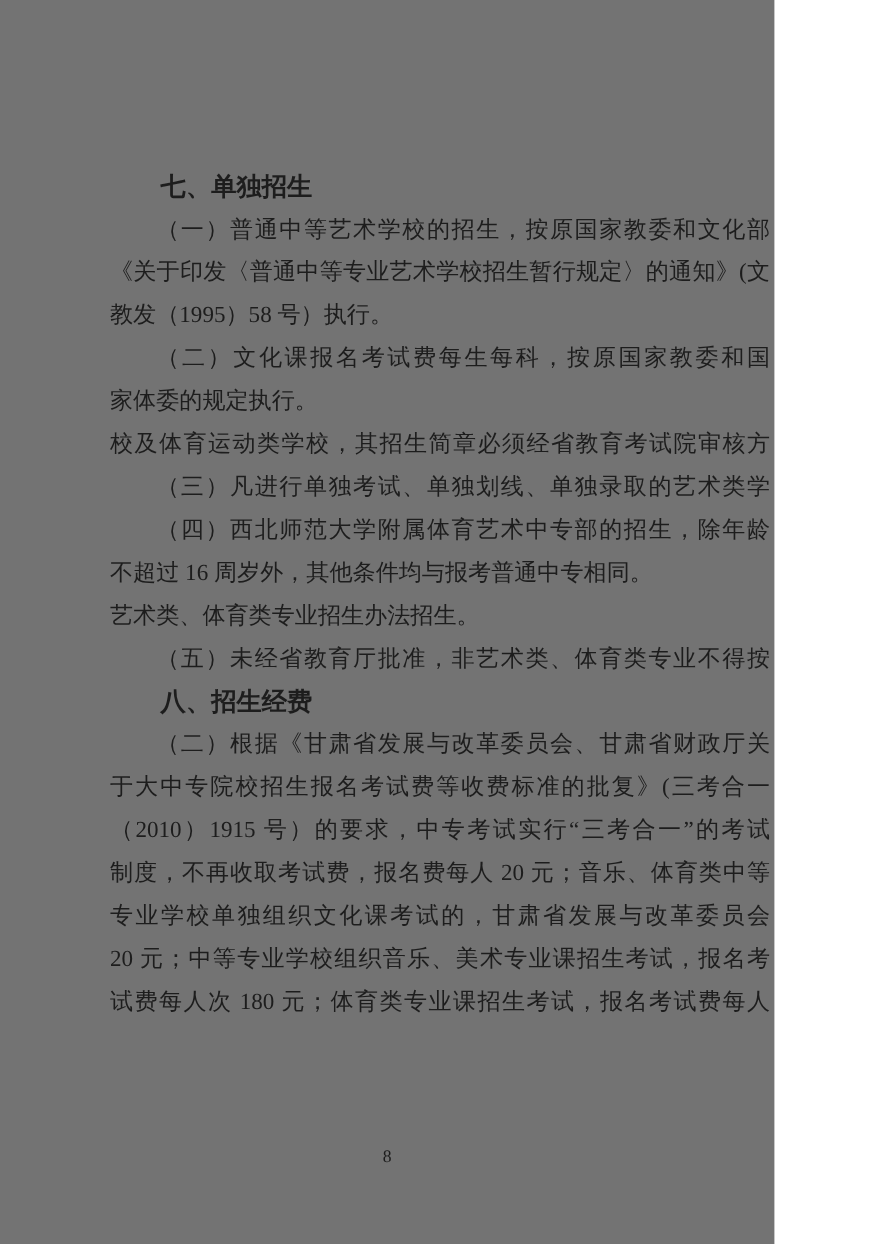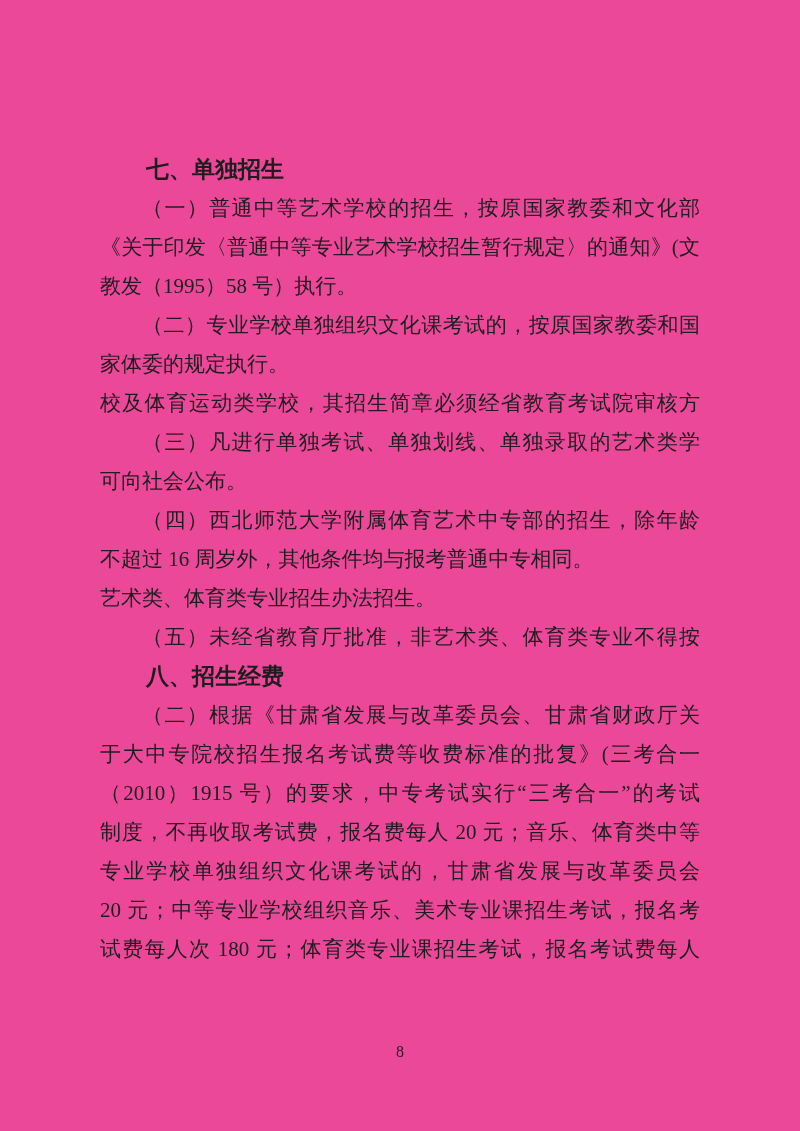--- a/index.html
+++ b/index.html
@@ -2,23 +2,23 @@
 <html><head>
 <meta charset="utf-8">
 <style>
   html, body {
     margin: 0;
     padding: 0;
     background: #ffffff;
   }
   .page {
     position: relative;
-    width: 800px;
+    width: 704px;
     height: 1131px;
-    background: #ec4899;
+    background: #737373;
     overflow: hidden;
     color: #1d1d1d;
   }
   .content {
     position: absolute;
     left: 100px;
     top: 150px;
     width: 600px;
     font-family: "Liberation Serif", "DejaVu Serif", serif;
   }
@@ -61,27 +61,26 @@
 
 <div class="page">
   <div class="content" id="doc-content">
       <div class="heading">七、单独招生</div>
       <div class="paragraph">
         <div class="line first fill">（一）普通中等艺术学校的招生，按原国家教委和文化部</div>
         <div class="line fill">《关于印发〈普通中等专业艺术学校招生暂行规定〉的通知》(文</div>
         <div class="line">教发（1995）58 号）执行。</div>
       </div>
       <div class="paragraph">
-        <div class="line first fill">（二）专业学校单独组织文化课考试的，按原国家教委和国</div>
+        <div class="line first fill">（二）文化课报名考试费每生每科，按原国家教委和国</div>
         <div class="line">家体委的规定执行。</div>
       </div>
       <div class="paragraph">
         <div class="line fill">校及体育运动类学校，其招生简章必须经省教育考试院审核方</div>
         <div class="line first fill">（三）凡进行单独考试、单独划线、单独录取的艺术类学</div>
-        <div class="line">可向社会公布。</div>
       </div>
       <div class="paragraph">
         <div class="line first fill">（四）西北师范大学附属体育艺术中专部的招生，除年龄</div>
         <div class="line">不超过 16 周岁外，其他条件均与报考普通中专相同。</div>
       </div>
       <div class="paragraph">
         <div class="line">艺术类、体育类专业招生办法招生。</div>
         <div class="line first fill">（五）未经省教育厅批准，非艺术类、体育类专业不得按</div>
       </div>
       <div class="heading">八、招生经费</div>

